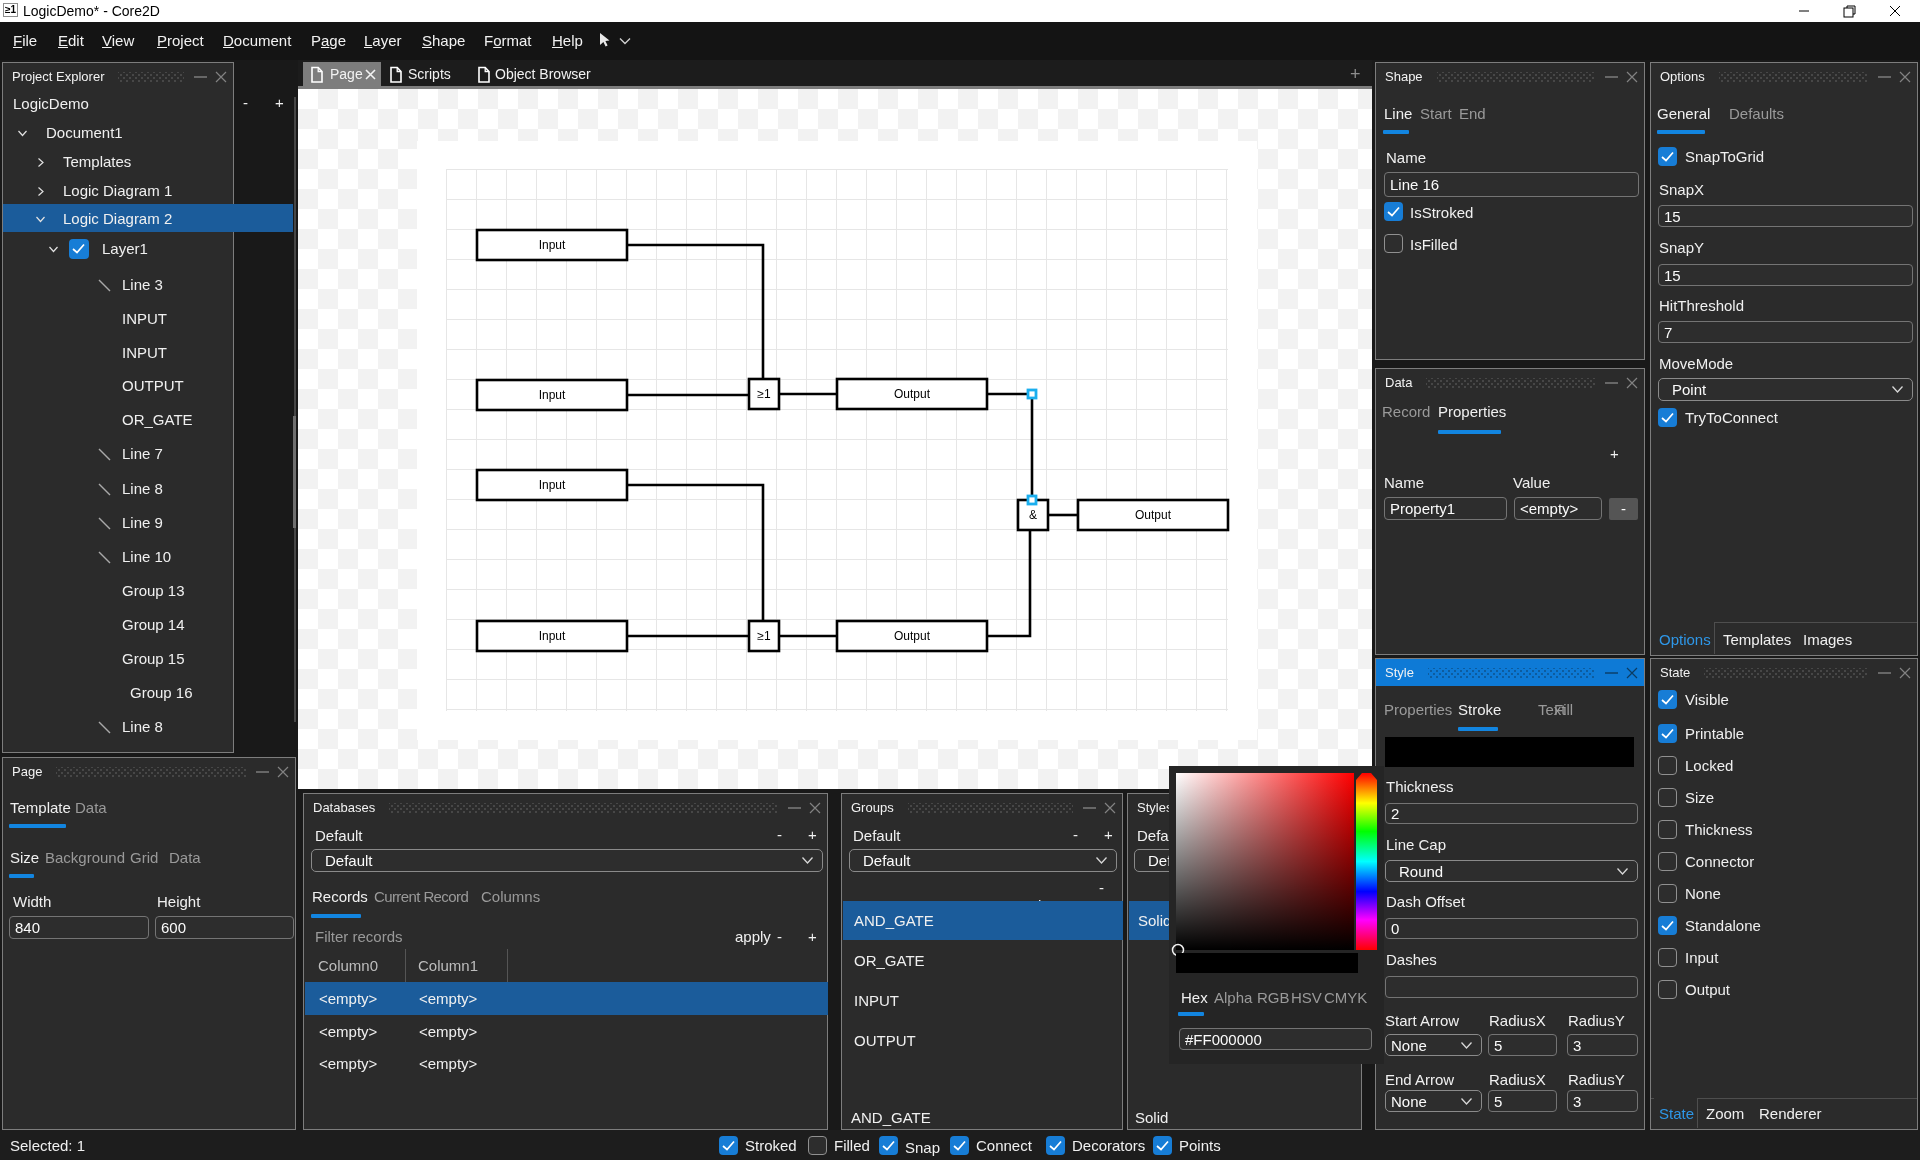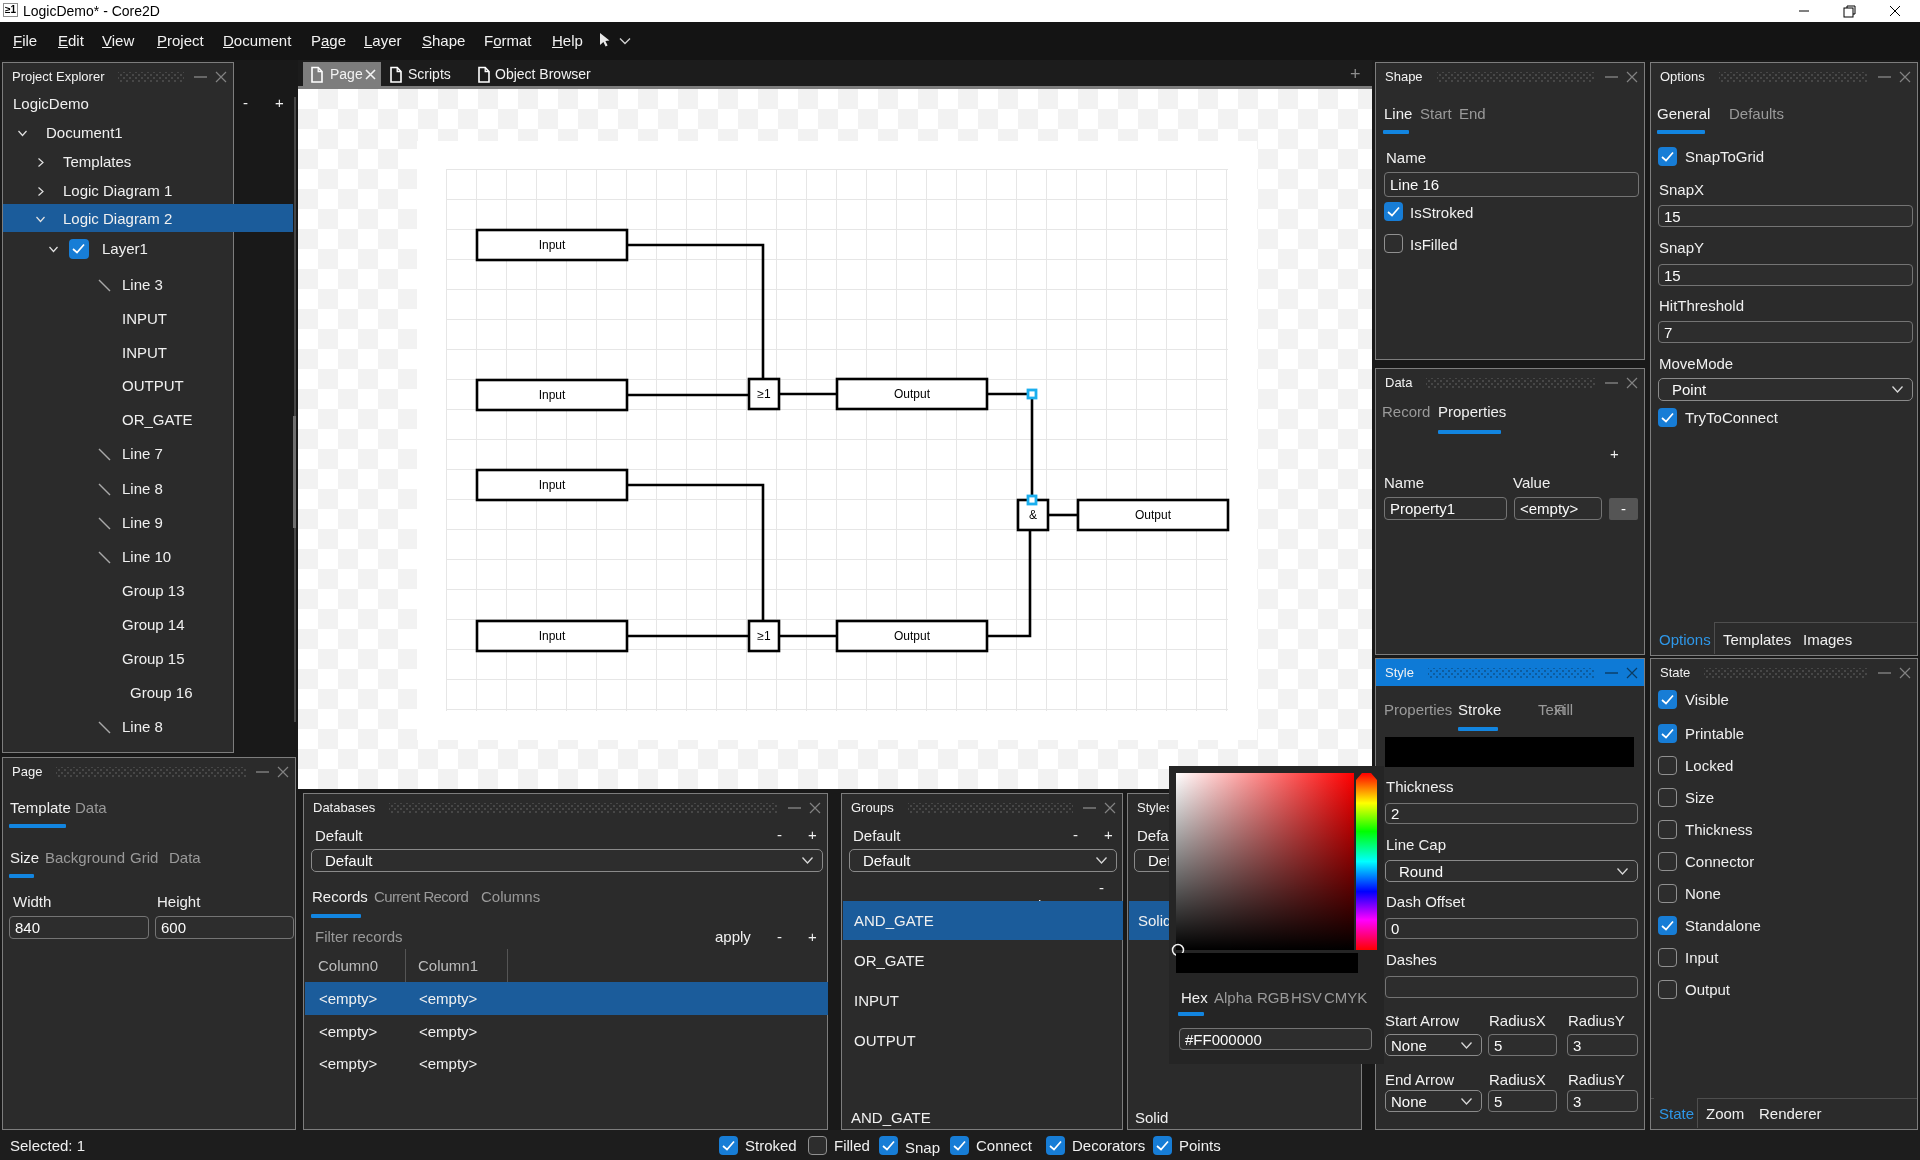--- a/index.html
+++ b/index.html
@@ -266,21 +266,21 @@
       <span class="sp"></span>
     <svg width="13" height="9">
         <path d="M1.5 1.5 L6.5 7 L11.5 1.5" stroke="#d8d8d8" stroke-width="1.3" fill="none"></path>
       </svg>
     </div>
   <div class="lbl" style="left:8px;top:94px;">Records</div>
   <div class="glbl" style="left:70px;top:94px;letter-spacing:-0.6px;">Current Record</div>
   <div class="glbl" style="left:177px;top:94px;">Columns</div>
   <div class="ul" style="left:7px;top:120px;width:50px;"></div>
   <div class="glbl" style="left:11px;top:134px;">Filter records</div>
-  <div class="lbl" style="left:411px;top:134px;">apply</div>
+  <div class="lbl" style="left:431px;top:134px;">apply</div>
   <div class="lbl" style="left:473px;top:134px;">-</div>
   <div class="lbl" style="left:504px;top:134px;">+</div>
   <div class="glbl" style="left:14px;top:163px;color:#bdbdbd;">Column0</div>
   <div class="glbl" style="left:114px;top:163px;color:#bdbdbd;">Column1</div>
   <div class="abs" style="left:101px;top:155px;width:1px;height:33px;background:#555;"></div>
   <div class="abs" style="left:203px;top:155px;width:1px;height:33px;background:#555;"></div>
   <div class="selrow" style="left:1px;top:188px;width:523px;height:33px;"></div>
   <div class="lbl" style="left:15px;top:196px;">&lt;empty&gt;</div>
   <div class="lbl" style="left:115px;top:196px;">&lt;empty&gt;</div>
   <div class="lbl" style="left:15px;top:229px;">&lt;empty&gt;</div>

